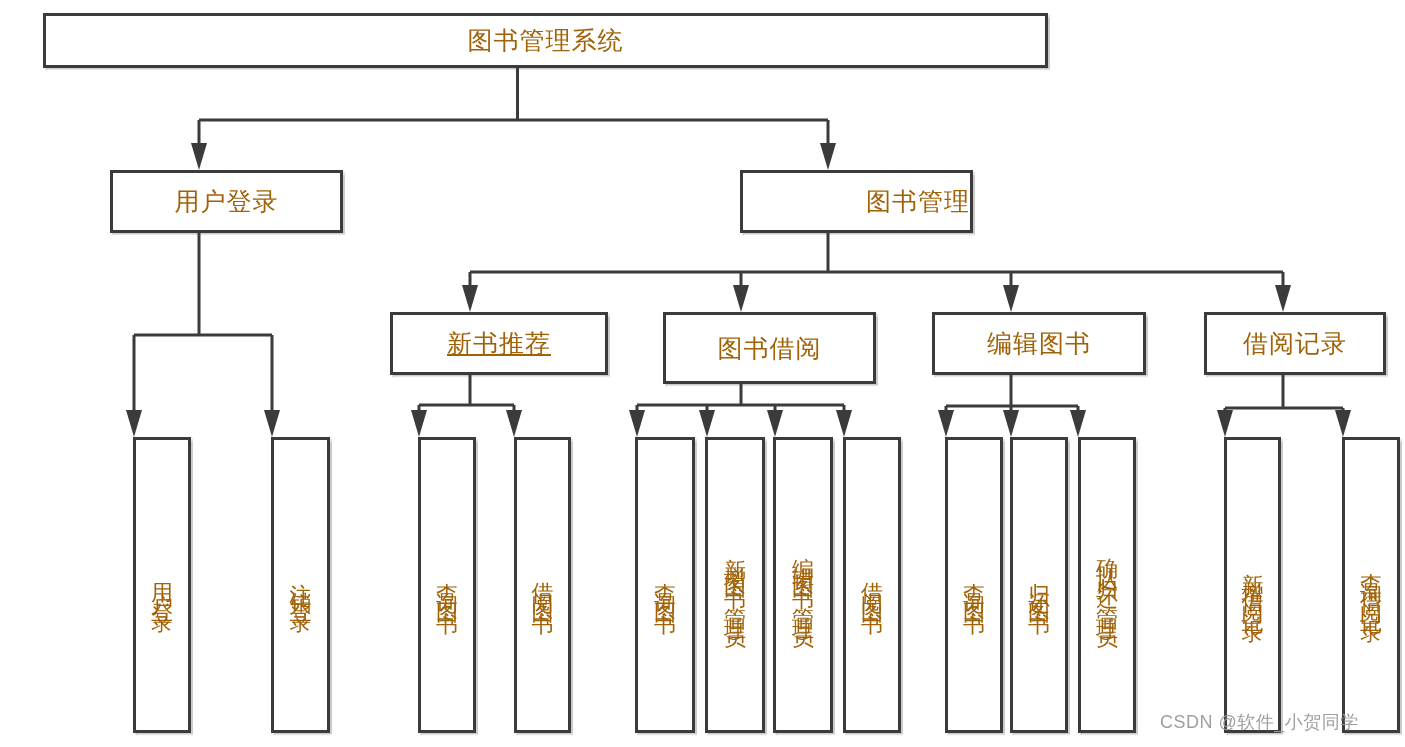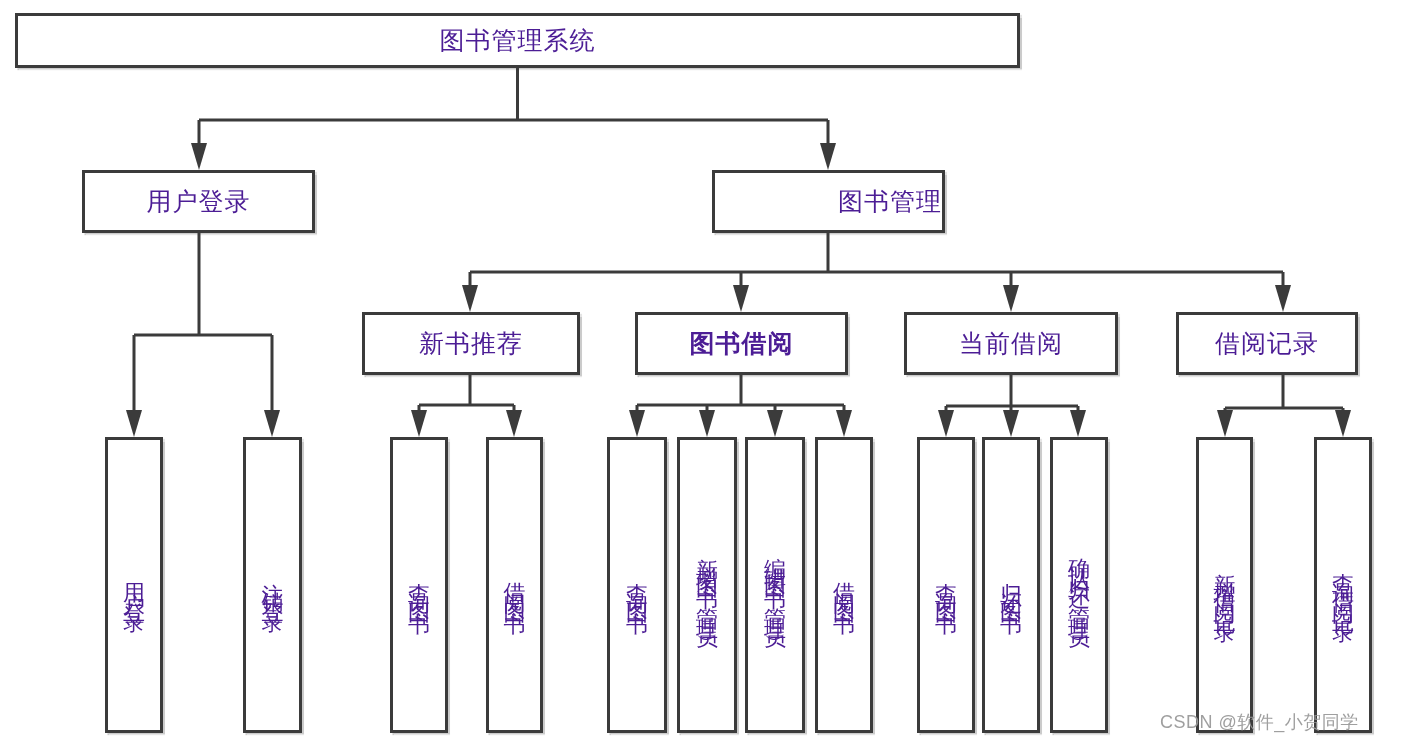--- a/index.html
+++ b/index.html
@@ -5,21 +5,21 @@
   html,body { margin:0; padding:0; background:#ffffff; }
   .canvas {
     position:relative; width:1405px; height:747px; background:#ffffff;
     font-family:"Liberation Sans", sans-serif; color:#3d3d3d; overflow:hidden;
   }
   .wires { position:absolute; left:0; top:0; width:1405px; height:747px; }
   .box {
     position:absolute; box-sizing:border-box; background:#ffffff;
     border:3px solid #3b3b3b; box-shadow:1.5px 2px 1px rgba(70,70,70,0.28);
     display:flex; align-items:center; justify-content:center;
-    font-size:25px; letter-spacing:1px; color:#4c1d95; white-space:nowrap;
+    font-size:25px; letter-spacing:1px; color:#a16207; white-space:nowrap;margin-left:28px;
   }
   .leaf { font-size:22px; letter-spacing:0; }
   .leaf .vtext {
     writing-mode:vertical-rl; text-orientation:mixed;
     letter-spacing:10px; line-height:1; white-space:nowrap;
   }
   .watermark {
     position:absolute; left:1160px; top:710px; z-index:5;
     font-size:18px; color:rgba(154,154,154,0.95); letter-spacing:0.5px; white-space:nowrap;
   }
@@ -66,28 +66,28 @@
     <span>图书管理系统</span>
   </div>
 
   <div class="box" style="left:82px; top:170px; width:233px; height:63px;">
     <span>用户登录</span>
   </div>
   <div class="box" style="left:712px; top:170px; width:233px; height:63px;justify-content:flex-end;">
     <span>图书管理</span>
   </div>
 
-  <div class="box" style="left:362px; top:312px; width:218px; height:63px;">
+  <div class="box" style="left:362px; top:312px; width:218px; height:63px;text-decoration:underline;">
     <span>新书推荐</span>
   </div>
-  <div class="box" style="left:635px; top:312px; width:213px; height:63px;font-weight:bold;">
+  <div class="box" style="left:635px; top:312px; width:213px; height:72px;">
     <span>图书借阅</span>
   </div>
   <div class="box" style="left:904px; top:312px; width:214px; height:63px;">
-    <span>当前借阅</span>
+    <span>编辑图书</span>
   </div>
   <div class="box" style="left:1176px; top:312px; width:182px; height:63px;">
     <span>借阅记录</span>
   </div>
 
   <div class="box leaf" style="left:105px; top:437px; width:58px; height:296px;">
     <span class="vtext">用户登录</span>
   </div>
   <div class="box leaf" style="left:243px; top:437px; width:59px; height:296px;">
     <span class="vtext">注销登录</span>

